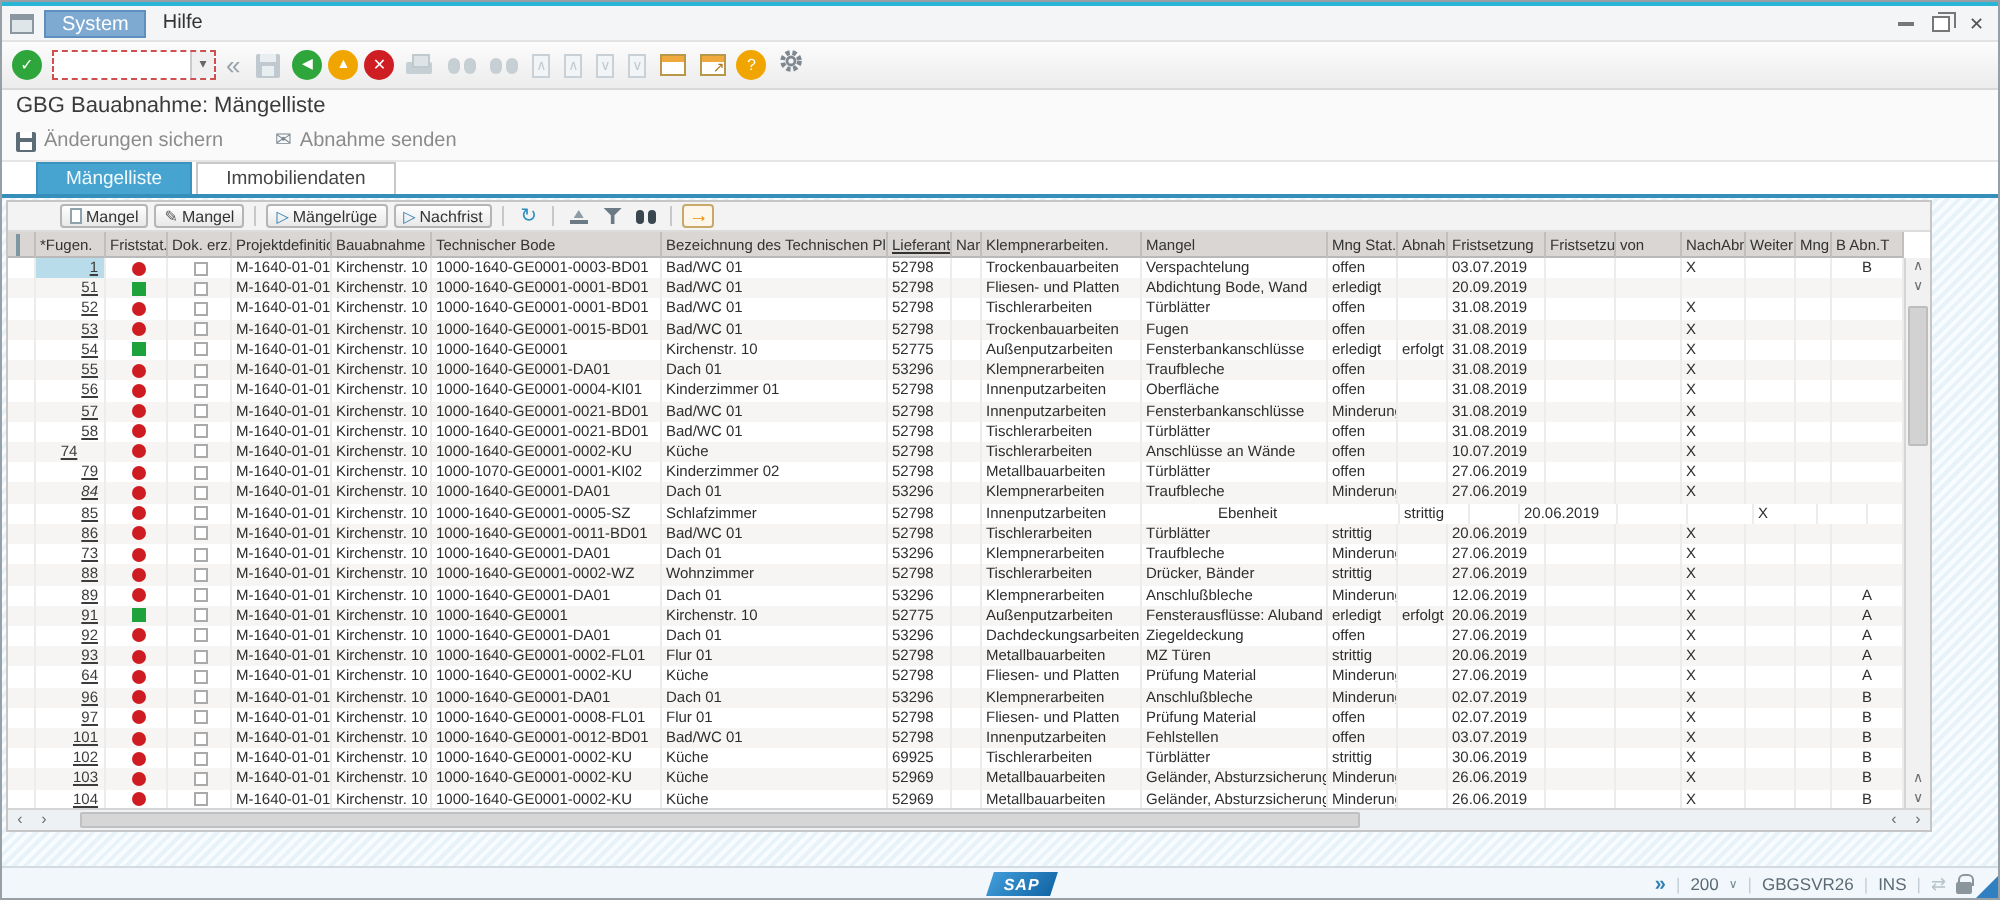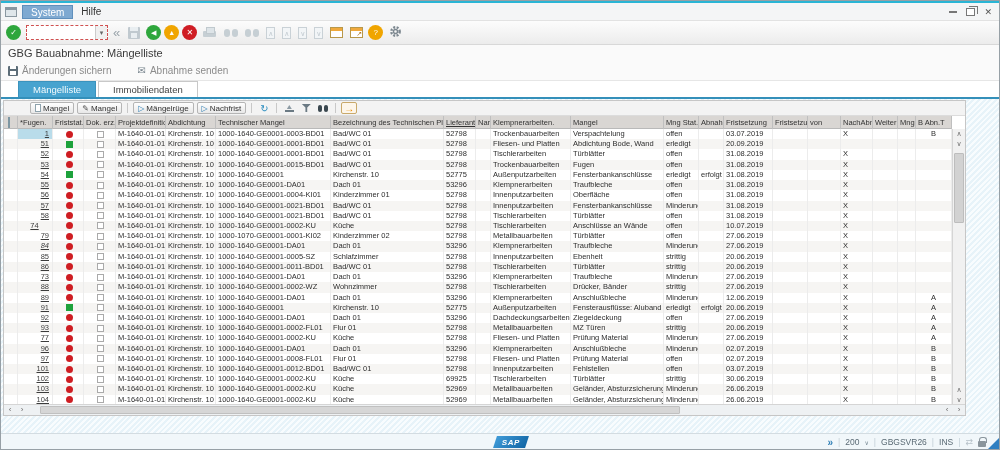--- a/index.html
+++ b/index.html
@@ -270,22 +270,22 @@
       <div class="gsep"></div>
       <div class="jumpbtn">→</div>
     </div>
 
     <div class="gridheader">
         <div class="hcell" style="width: 14px;"><span class="selall"></span></div>
         <div class="hcell" style="width: 35px;">*Fugen.</div>
         <div class="hcell" style="width: 31px;">Friststat.</div>
         <div class="hcell" style="width: 32px;">Dok. erz.</div>
         <div class="hcell" style="width: 50px;">Projektdefinition</div>
-        <div class="hcell" style="width: 50px;">Abdichtung</div>
-        <div class="hcell" style="width: 115px;">Technischer Mangel</div>
+        <div class="hcell" style="width: 50px;">Bauabnahme</div>
+        <div class="hcell" style="width: 115px;">Technischer Bode</div>
         <div class="hcell" style="width: 113px;">Bezeichnung des Technischen Platzes</div>
         <div class="hcell" style="width: 32px; text-decoration: underline;">Lieferant</div>
         <div class="hcell" style="width: 15px;">Name</div>
         <div class="hcell" style="width: 80px;">Klempnerarbeiten.</div>
         <div class="hcell" style="width: 93px;">Mangel</div>
         <div class="hcell" style="width: 35px;">Mng Stat.</div>
         <div class="hcell" style="width: 25px;">Abnahme</div>
         <div class="hcell" style="width: 49px;">Fristsetzung</div>
         <div class="hcell" style="width: 35px;">Fristsetzung</div>
         <div class="hcell" style="width: 33px;">von</div>
@@ -628,21 +628,21 @@
           <div class="gcell" style="width: 32px;">
             <span class="chk"></span>
           </div>
           <div class="gcell" style="width: 50px;">M-1640-01-01</div>
           <div class="gcell" style="width: 50px;">Kirchenstr. 10</div>
           <div class="gcell" style="width: 115px;">1000-1640-GE0001-0005-SZ</div>
           <div class="gcell" style="width: 113px;">Schlafzimmer</div>
           <div class="gcell" style="width: 32px;">52798</div>
           <div class="gcell" style="width: 15px;"></div>
           <div class="gcell" style="width: 80px;">Innenputzarbeiten</div>
-          <div class="gcell" style="width: 93px;">Ebenheit</div>
+          <div class="gcell" style="width: 93px; margin-left: 36px;">Ebenheit</div>
           <div class="gcell" style="width: 35px;">strittig</div>
           <div class="gcell" style="width: 25px;"></div>
           <div class="gcell" style="width: 49px;">20.06.2019</div>
           <div class="gcell" style="width: 35px;"></div>
           <div class="gcell" style="width: 33px;"></div>
           <div class="gcell" style="width: 32px;">X</div>
           <div class="gcell" style="width: 25px;"></div>
           <div class="gcell" style="width: 18px;"></div>
           <div class="gcell ct" style="width: 36px;"></div>
         </div>
@@ -830,21 +830,21 @@
           <div class="gcell" style="width: 49px;">20.06.2019</div>
           <div class="gcell" style="width: 35px;"></div>
           <div class="gcell" style="width: 33px;"></div>
           <div class="gcell" style="width: 32px;">X</div>
           <div class="gcell" style="width: 25px;"></div>
           <div class="gcell" style="width: 18px;"></div>
           <div class="gcell ct" style="width: 36px;">A</div>
         </div>
         <div class="grow">
           <div class="gcell" style="width: 14px;"></div>
-          <div class="gcell num" style="width: 35px;"><span class="rownr">77</span></div>
+          <div class="gcell num" style="width: 35px;"><span class="rownr">64</span></div>
           <div class="gcell" style="width: 31px;">
             <span class="st-red"></span>
           </div>
           <div class="gcell" style="width: 32px;">
             <span class="chk"></span>
           </div>
           <div class="gcell" style="width: 50px;">M-1640-01-01</div>
           <div class="gcell" style="width: 50px;">Kirchenstr. 10</div>
           <div class="gcell" style="width: 115px;">1000-1640-GE0001-0002-KU</div>
           <div class="gcell" style="width: 113px;">Küche</div>

